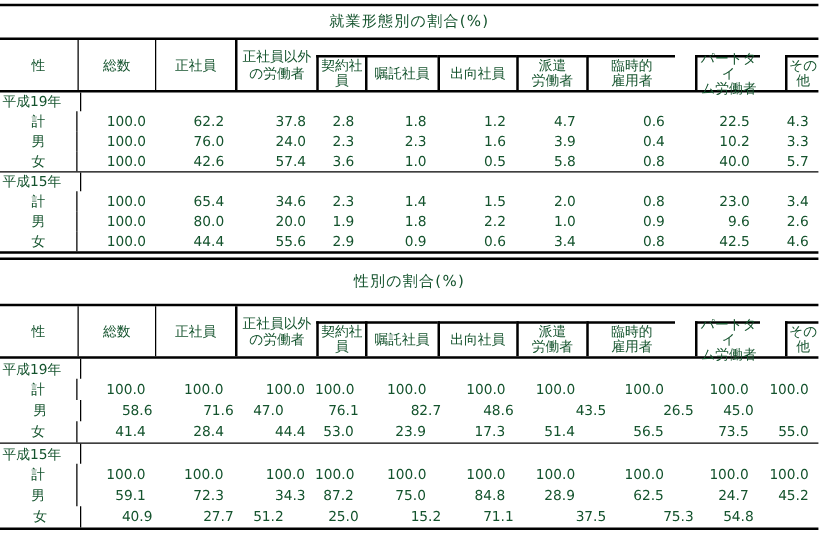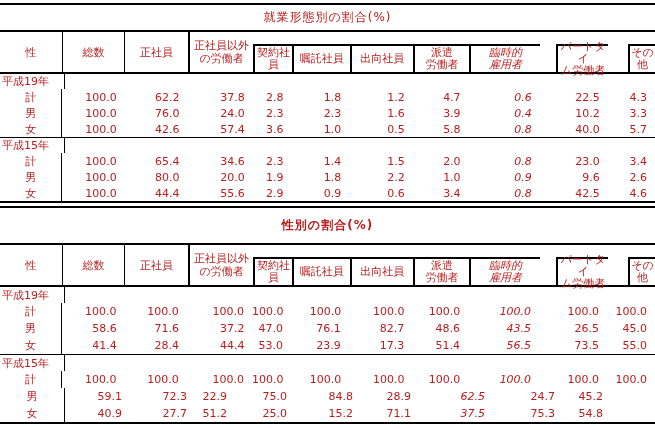--- a/index.html
+++ b/index.html
@@ -1,31 +1,31 @@
 <!DOCTYPE html>
 <html><head>
 <meta charset="utf-8">
 <style>
   * { margin: 0; padding: 0; box-sizing: border-box; }
   html, body { background: #ffffff; }
   .page {
     width: 655px; height: 430px;
-    background: #ffffff; color: #b91c1c;
+    background: #ffffff; color: #14532d;
     font-family: "DejaVu Sans", "Liberation Sans", sans-serif;
     padding-top: 3px;
     overflow: hidden;
   }
   .rule { height: 2px; background: #000; }
   .double-rule { height: 7px; border-top: 2px solid #000; border-bottom: 2px solid #000; background: #fff; }
 
   .title {
     height: 25px; display: flex; align-items: center; justify-content: center;
     font-size: 12px; letter-spacing: 1px;
   }
-  .title.title2 { height: 35px; font-weight: bold; }
+  .title.title2 { height: 35px; }
 
   
   .thead {
     display: flex;
     border-top: 2px solid #000;
     border-bottom: 2px solid #000;
     height: 44px;
     font-size: 11px;
   }
   .hcell {
@@ -39,21 +39,21 @@
     display: flex; flex-direction: column; justify-content: center;
     text-align: center; line-height: 12px; white-space: pre-line;
     font-size: 11px;
   }
   .hcell.c0, .hcell.c1 { border-right: 1px solid #000; }
   .hcell.c3 { border-left: 2px solid #000; }
 
   
   .c0 { width: 65px; } .c1 { width: 65px; } .c2 { width: 65px; }
   .c3 { width: 68px; } .c4 { width: 40px; } .c5 { width: 60px; }
-  .c6 { width: 66px; } .c7 { width: 58px; } .c8 { width: 74px; font-style: italic; }
+  .c6 { width: 66px; } .c7 { width: 58px; } .c8 { width: 74px; }
   .c9 { width: 54px; margin-left: 16px; } .c10 { width: 48px; padding-left: 20px; }
 
   
   .tbody { font-size: 11px; }
   .row { display: flex; height: 16px; }
   .row.year { height: 15px; }
   .t2 .row { height: 17px; }
   .t2 .row.year { height: 16px; }
   .cell { text-align: right; padding-right: 8px; display: flex; align-items: center; justify-content: flex-end; }
   .cell.c0 {
@@ -217,21 +217,20 @@
           <div class="cell c6">100.0</div>
           <div class="cell c7">100.0</div>
           <div class="cell c8">100.0</div>
           <div class="cell c9">100.0</div>
           <div class="cell c10">100.0</div>
         </div>
         <div class="row">
           <div class="cell c0">男</div>
           <div class="cell c1">58.6</div>
           <div class="cell c2">71.6</div>
-          <div class="cell c3">37.2</div>
           <div class="cell c4">47.0</div>
           <div class="cell c5">76.1</div>
           <div class="cell c6">82.7</div>
           <div class="cell c7">48.6</div>
           <div class="cell c8">43.5</div>
           <div class="cell c9">26.5</div>
           <div class="cell c10">45.0</div>
         </div>
         <div class="row">
           <div class="cell c0">女</div>
@@ -261,21 +260,22 @@
           <div class="cell c6">100.0</div>
           <div class="cell c7">100.0</div>
           <div class="cell c8">100.0</div>
           <div class="cell c9">100.0</div>
           <div class="cell c10">100.0</div>
         </div>
         <div class="row">
           <div class="cell c0">男</div>
           <div class="cell c1">59.1</div>
           <div class="cell c2">72.3</div>
-          <div class="cell c4">22.9</div>
+          <div class="cell c3">34.3</div>
+          <div class="cell c4">87.2</div>
           <div class="cell c5">75.0</div>
           <div class="cell c6">84.8</div>
           <div class="cell c7">28.9</div>
           <div class="cell c8">62.5</div>
           <div class="cell c9">24.7</div>
           <div class="cell c10">45.2</div>
         </div>
         <div class="row">
           <div class="cell c0">女</div>
           <div class="cell c1">40.9</div>

